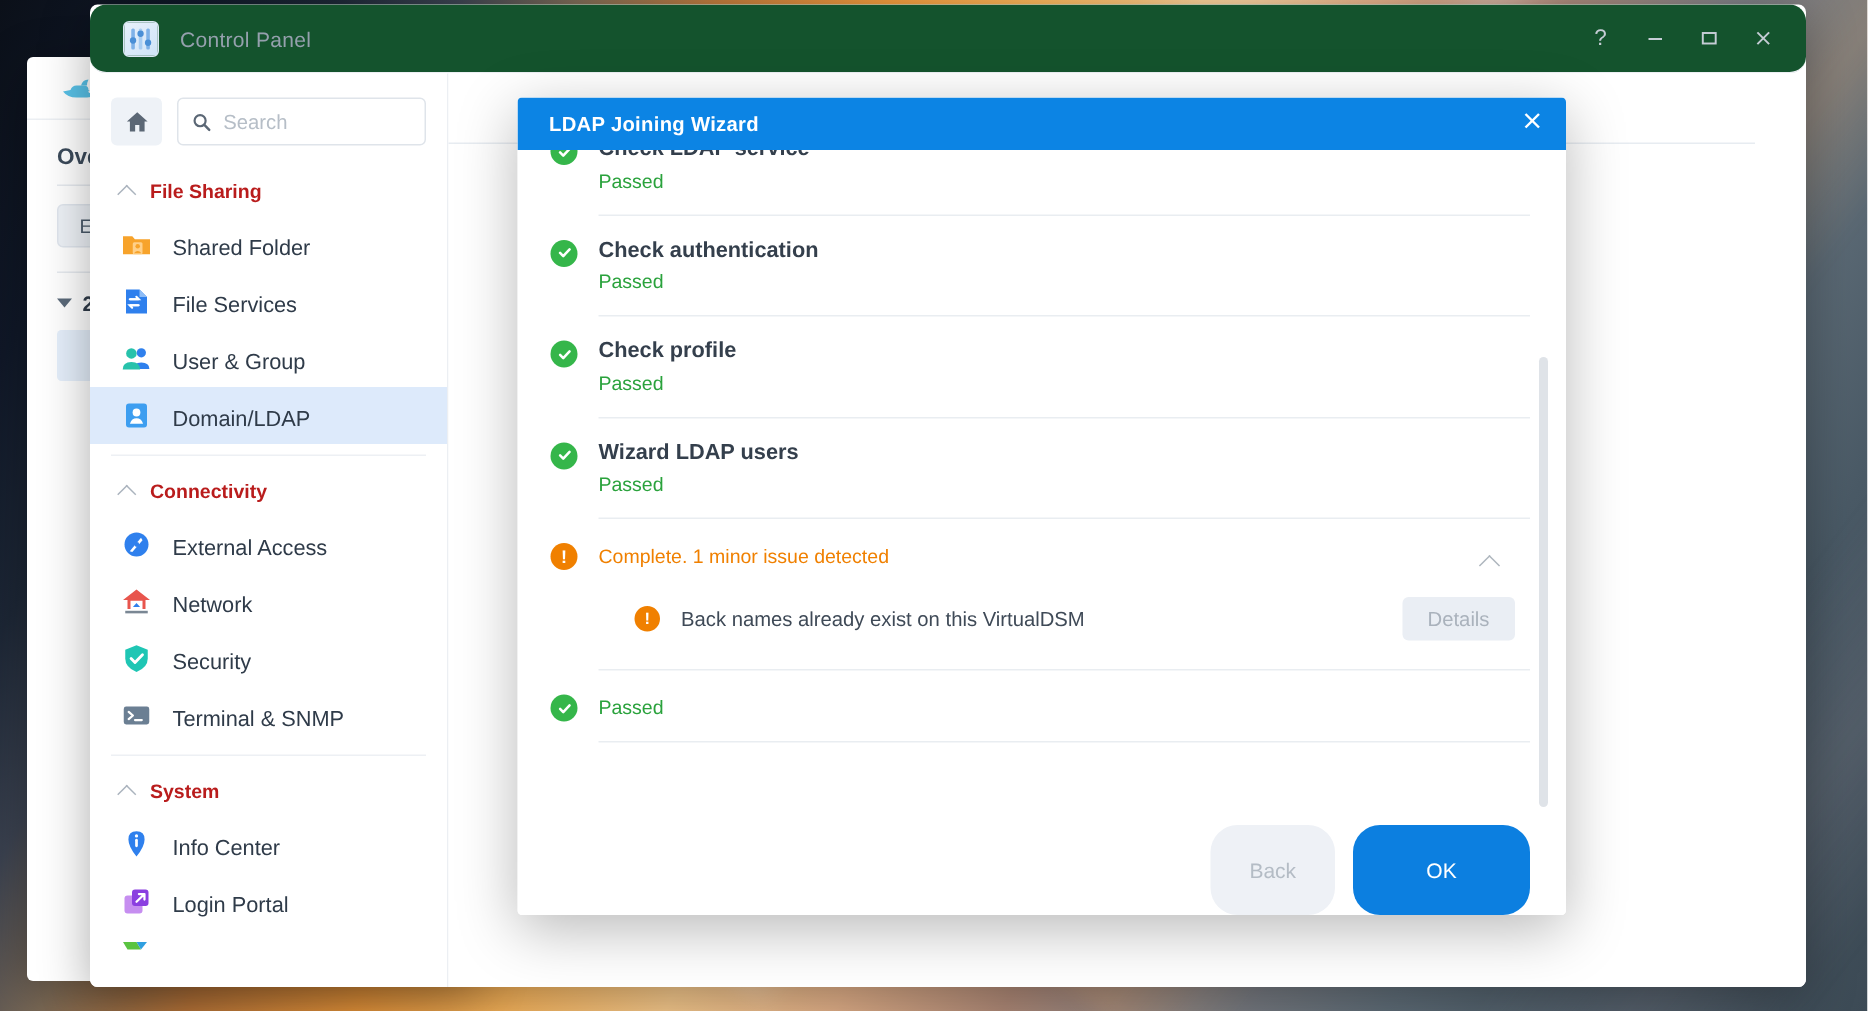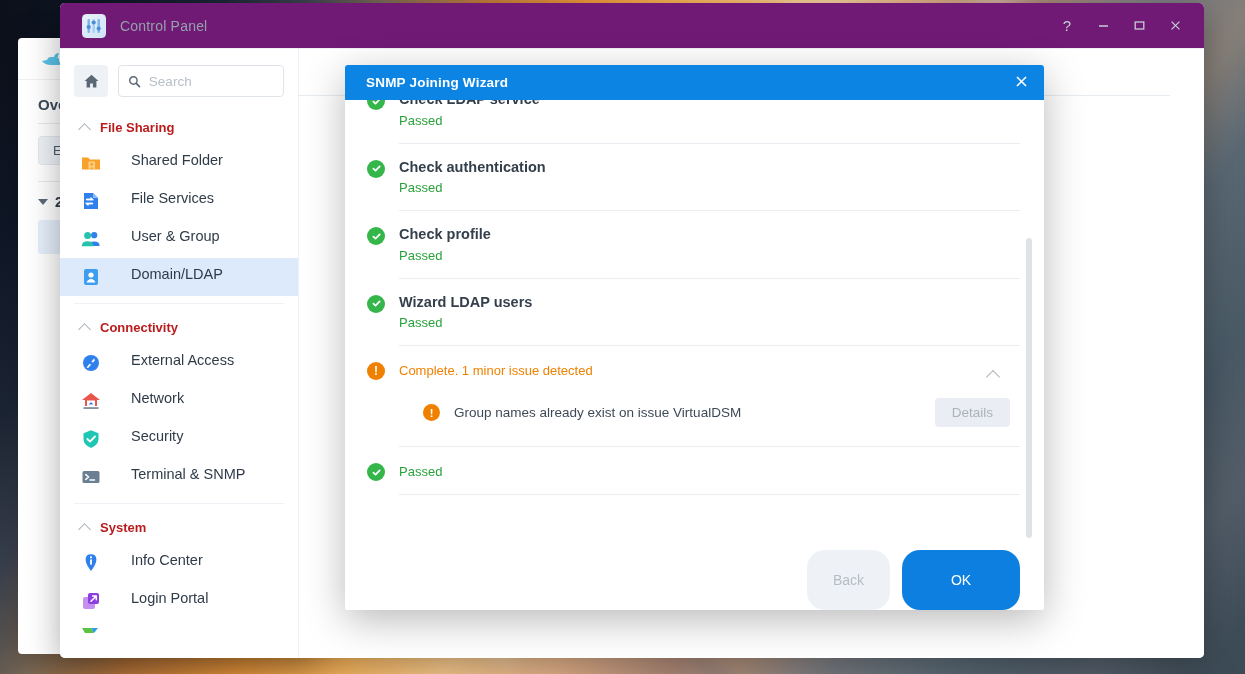--- a/index.html
+++ b/index.html
@@ -86,21 +86,21 @@
   }
   .bgw-sel { margin-top:10px; height:34px; background:#e5effb; border-radius:3px; }
 
   
   #cp-window {
     left: 60px; top: 3px; width: 1144px; height: 655px;
     border-radius: 5px;
   }
   #cp-titlebar {
     height: 46px; display: flex; align-items: center;
-    border-bottom: 1px solid #eceff3; background: #701a75;
+    border-bottom: 1px solid #eceff3; background: #14532d; border-radius: 11px;
   }
   #cp-appicon {
     width: 24px; height: 24px; margin-left: 22px; margin-right: 14px;
     border-radius: 4px; position: relative;
     background: linear-gradient(135deg,#e8f1fb 0%,#cfe3f7 100%);
     border: 1px solid #dce8f5;
   }
   #cp-title { font-size: 14px; color: #95a0ad; letter-spacing:.2px; }
   #cp-winbtns {
     margin-left: auto; display: flex; align-items: center; gap: 22px;
@@ -134,21 +134,21 @@
 
   .sect-head {
     display:flex; align-items:center; gap:11px;
     padding: 9px 0 9px 20px; font-size:13px; font-weight:700; color:#b91c1c;
   }
   .chev-up {
     width:9px;height:9px;border-left:1.6px solid #aab3bd;border-top:1.6px solid #aab3bd;
     transform: rotate(45deg); margin-top:3px;
   }
   .nav-item {
-    display:flex; align-items:flex-start; gap:29px;
+    display:flex; align-items:flex-end; gap:13px;
     padding: 8px 0 8px 20px; font-size:14.5px; color:#2f3b49; cursor:default;
   }
   .nav-item.active { background:#ddeafb; }
   .nav-ico { width:22px; height:22px; flex:none; position:relative; }
   .sect-div { height:1px; background:#edf0f4; margin: 7px 14px; }
 
   
   #cp-content { flex:1; background:#fff; position:relative; }
   #cp-content-rule { position:absolute; left:0; right:34px; top:46px; height:1px; background:#e7ecf1; }
 
@@ -462,21 +462,21 @@
     </div>
 
     <div id="cp-content">
       <div id="cp-content-rule"></div>
     </div>
   </div>
 
   <div id="wizard">
 
     <div id="wiz-header">
-      <span id="wiz-title">SNMP Joining Wizard</span>
+      <span id="wiz-title">LDAP Joining Wizard</span>
       <span id="wiz-close">
         <svg width="13" height="13" viewBox="0 0 13 13">
           <line x1="2" y1="2" x2="11" y2="11" stroke="#fff" stroke-width="1.6"></line>
           <line x1="11" y1="2" x2="2" y2="11" stroke="#fff" stroke-width="1.6"></line>
         </svg>
       </span>
     </div>
 
     <div id="wiz-scroll">
       <div id="wiz-list">
@@ -521,21 +521,21 @@
           <div class="chk-sub ok">Passed</div>
         </div>
 
         <div class="chk">
           <span class="chk-ico warn">!</span>
           <div class="chk-sub warn">Complete. 1 minor issue detected</div>
           <span class="chk-collapse"></span>
 
           <div class="issue-row">
             <span class="issue-ico">!</span>
-            <span class="issue-text">Group names already exist on issue VirtualDSM</span>
+            <span class="issue-text">Back names already exist on this VirtualDSM</span>
             <button class="issue-btn">Details</button>
           </div>
         </div>
 
         <div class="chk">
           <span class="chk-ico ok">
             <svg width="11" height="11" viewBox="0 0 11 11">
                 <path d="M2.4 5.6 L4.5 7.7 L8.7 3.3" stroke="#fff" stroke-width="1.7" fill="none" stroke-linecap="round" stroke-linejoin="round"></path>
               </svg>
           </span>

